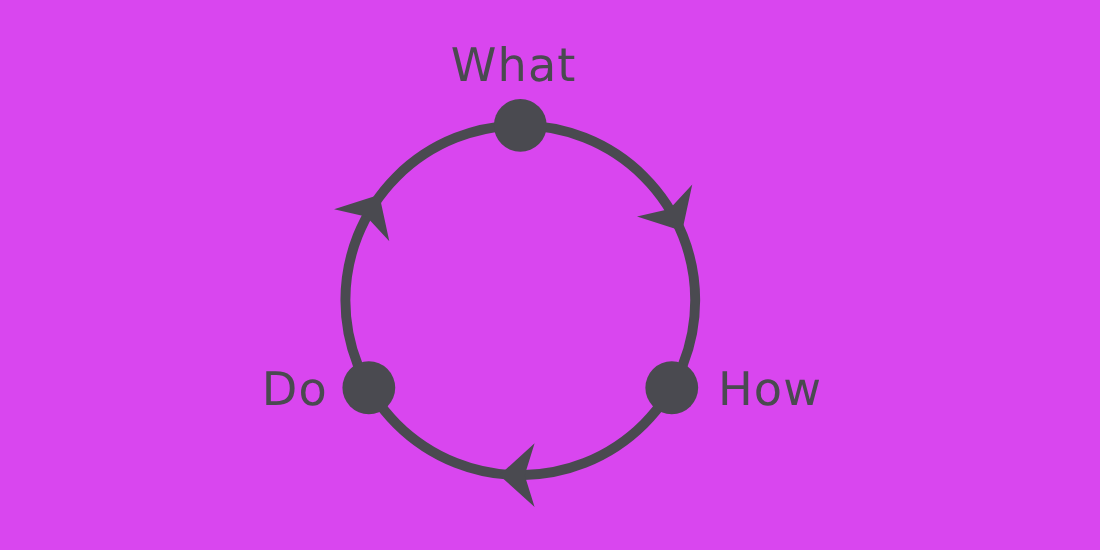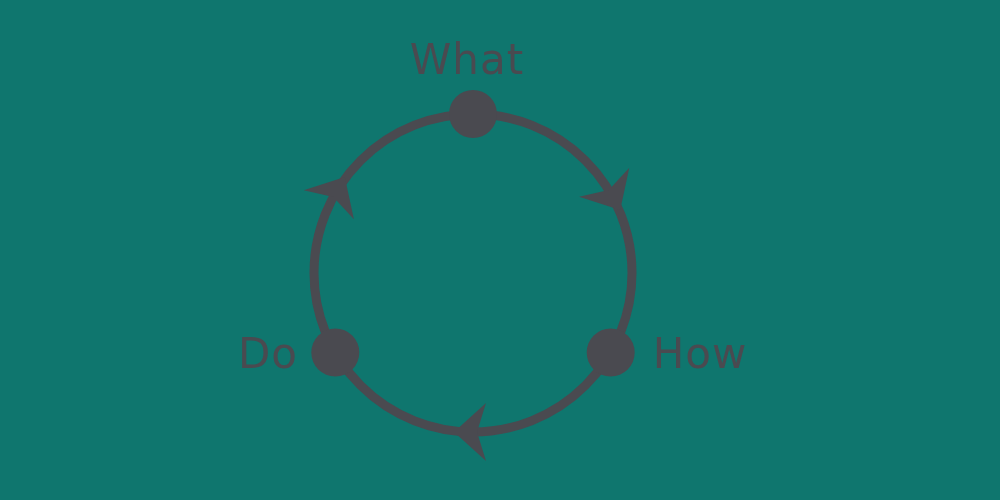--- a/index.html
+++ b/index.html
@@ -4,21 +4,21 @@
 <style>
   html, body {
     margin: 0;
     padding: 0;
     background: #ffffff;
   }
   .stage {
     position: relative;
     width: 1000px;
     height: 500px;
-    background: #0f766e;
+    background: #d946ef;
     overflow: hidden;
     font-family: "DejaVu Sans", "Liberation Sans", sans-serif;
   }
   svg text {
     font-family: "DejaVu Sans", "Liberation Sans", sans-serif;
     font-size: 42px;
     letter-spacing: 1px;
     fill: #4a4a50;
   }
 </style>

